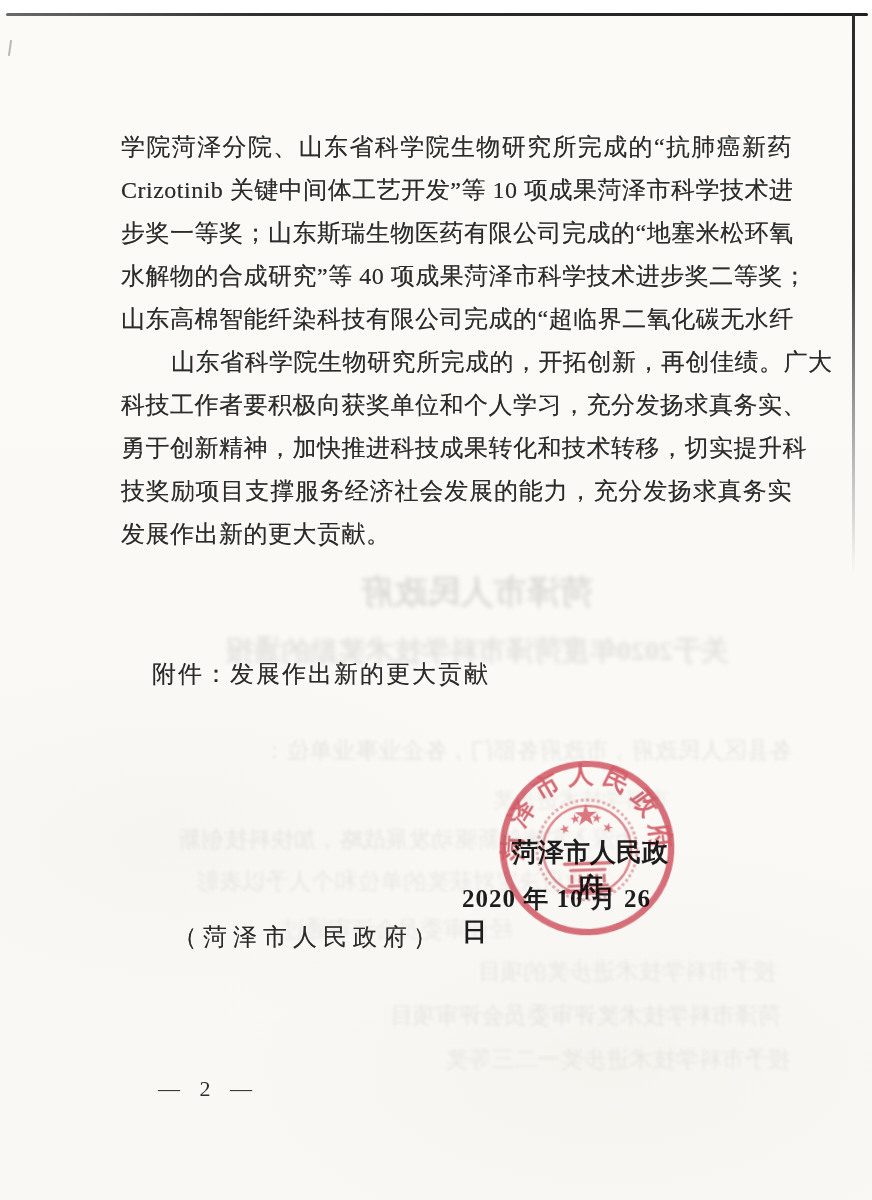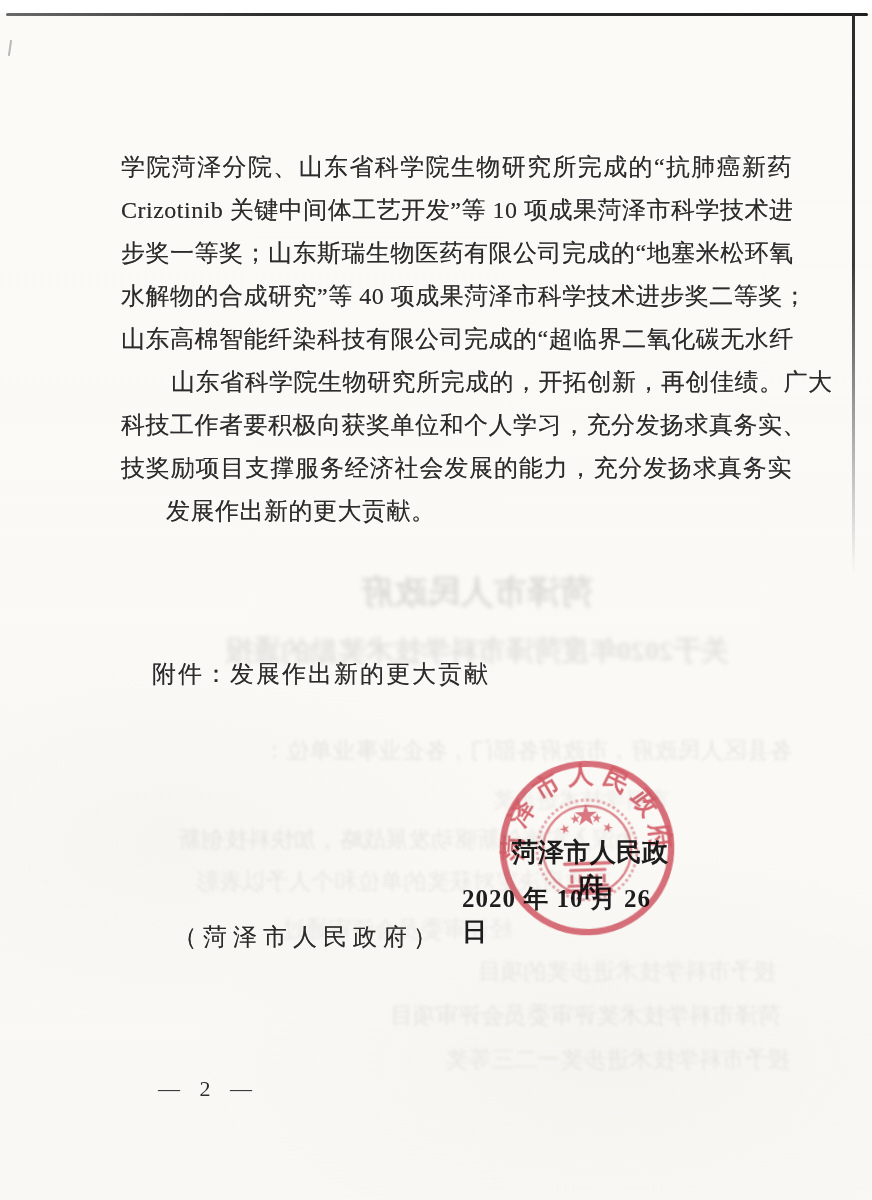--- a/index.html
+++ b/index.html
@@ -24,30 +24,30 @@
     position: absolute; top: 14px; left: 852px; width: 3px; height: 560px;
     background: linear-gradient(180deg, #2a2a2a 0%, #3c3c3c 45%, #9a9a9a 70%, rgba(180,180,180,0) 100%);
   }
   .scan-tick-left {
     position: absolute; top: 40px; left: 9px; width: 2px; height: 16px;
     background: #9b9b9b; transform: rotate(8deg); opacity: .7;
   }
 
   
   .doc-body {
-    position: absolute; left: 121px; top: 146px; width: 671px;
+    position: absolute; left: 121px; top: 126px; width: 671px;
     font-size: 24px; color: #2b2b2b; letter-spacing: .5px;
   }
   .doc-line {
     height: 43px; line-height: 43px; white-space: nowrap;
     text-align: justify; text-align-last: justify;
     text-shadow: 0 0 .6px rgba(40,40,40,.55);
   }
   .doc-line.indent { padding-left: 50px; }
-  .doc-line.last { text-align-last: left; margin-left: 45px; }
+  .doc-line.last { text-align-last: left; }
 
   .attachment-line {
     position: absolute; left: 152px; top: 658px;
     font-size: 24px; color: #2b2b2b; letter-spacing: 2px;
     text-shadow: 0 0 .6px rgba(40,40,40,.55);
   }
   .release-note {
     position: absolute; left: 173px; top: 921px;
     font-size: 24px; color: #2b2b2b; letter-spacing: 6px;
     text-shadow: 0 0 .6px rgba(40,40,40,.5);
@@ -114,20 +114,21 @@
   <div class="bleed b9">授予市科学技术进步奖一二三等奖</div>
 
   <div class="doc-body">
     <div class="doc-line">学院菏泽分院、山东省科学院生物研究所完成的“抗肺癌新药</div>
     <div class="doc-line">Crizotinib 关键中间体工艺开发”等 10 项成果菏泽市科学技术进</div>
     <div class="doc-line">步奖一等奖；山东斯瑞生物医药有限公司完成的“地塞米松环氧</div>
     <div class="doc-line">水解物的合成研究”等 40 项成果菏泽市科学技术进步奖二等奖；</div>
     <div class="doc-line">山东高棉智能纤染科技有限公司完成的“超临界二氧化碳无水纤</div>
     <div class="doc-line indent">山东省科学院生物研究所完成的，开拓创新，再创佳绩。广大</div>
     <div class="doc-line">科技工作者要积极向获奖单位和个人学习，充分发扬求真务实、</div>
+    <div class="doc-line">勇于创新精神，加快推进科技成果转化和技术转移，切实提升科</div>
     <div class="doc-line">技奖励项目支撑服务经济社会发展的能力，充分发扬求真务实</div>
     <div class="doc-line last">发展作出新的更大贡献。</div>
   </div>
 
   <div class="attachment-line">附件：发展作出新的更大贡献</div>
 
   <div class="signature-name">菏泽市人民政府</div>
   <div class="signature-date">2020 年 10 月 26 日</div>
 
   <svg class="seal" viewBox="0 0 190 190">

